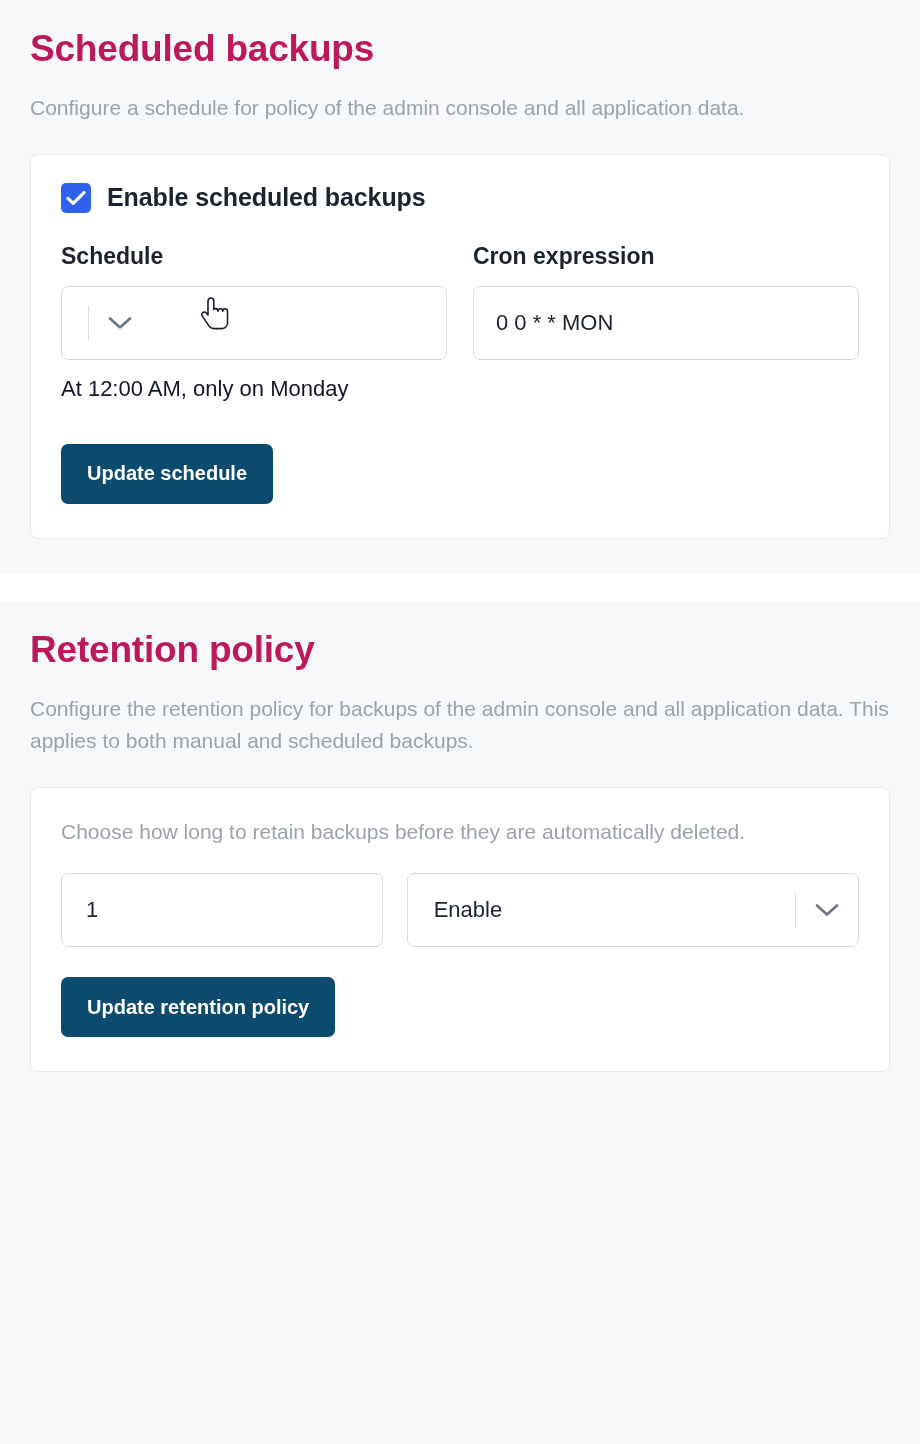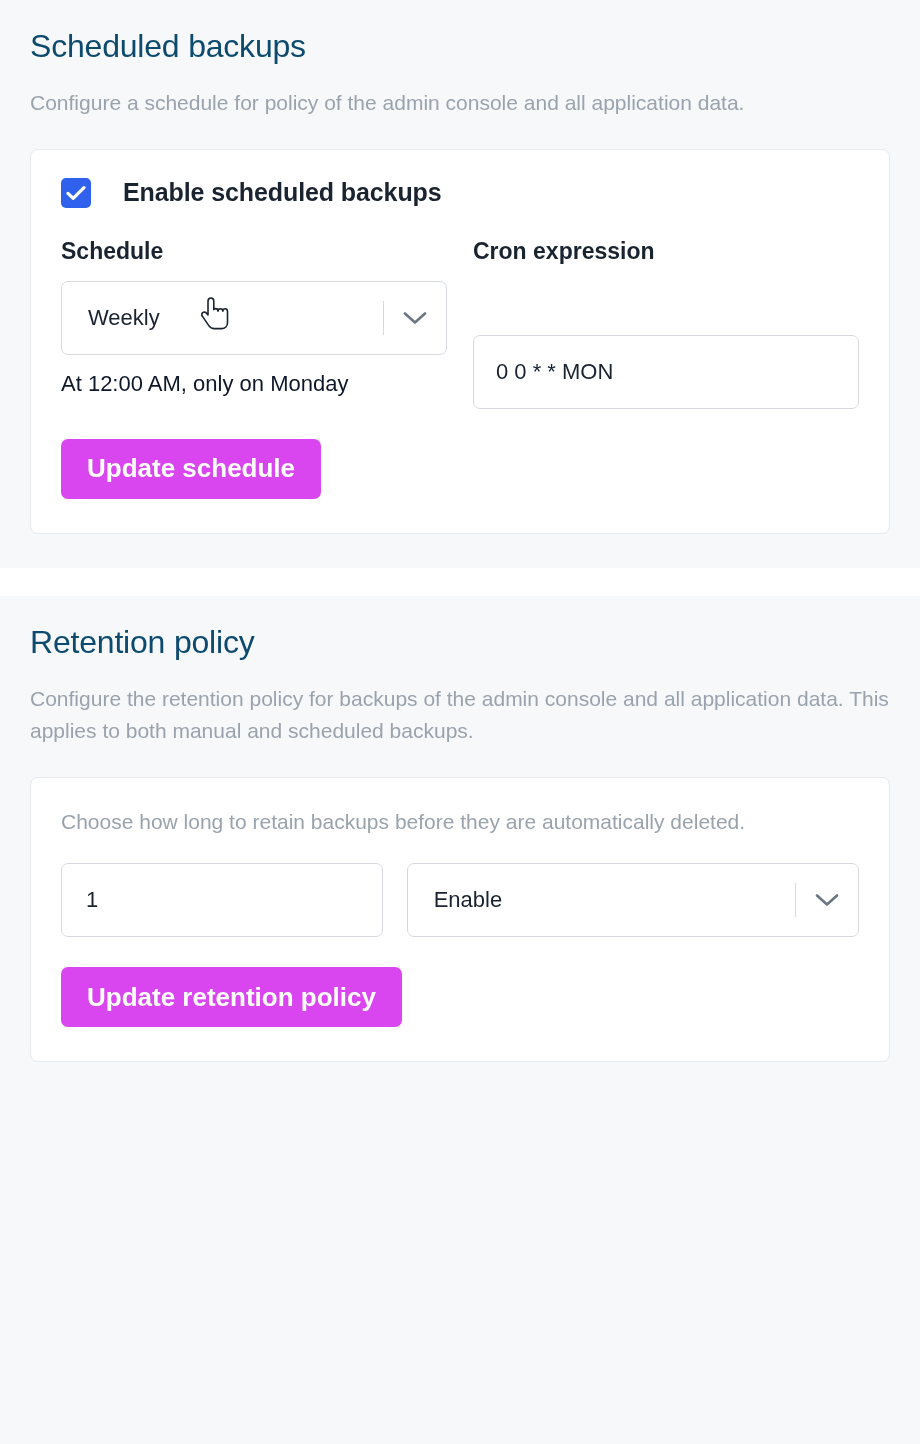--- a/index.html
+++ b/index.html
@@ -24,23 +24,23 @@
   .section {
     background: #f7f8fa;
     padding: 28px 30px 34px 30px;
   }
   .section-gap {
     height: 28px;
     background: #ffffff;
   }
 
   .section-title {
-    font-size: 32px;
-    font-weight: normal;
-    color: #0c4a6e;
+    font-size: 37px;
+    font-weight: bold;
+    color: #be185d;
     margin: 0 0 22px 0;
     letter-spacing: -0.2px;
   }
 
   .section-desc {
     font-size: 21px;
     line-height: 1.52;
     color: #9aa3ad;
     margin: 0 0 30px 0;
     max-width: 860px;
@@ -51,21 +51,21 @@
     background: #ffffff;
     border: 1px solid #e8eaee;
     border-radius: 8px;
     padding: 28px 30px 34px 30px;
   }
 
   
   .check-row {
     display: flex;
     align-items: flex-start;
-    gap: 32px;
+    gap: 16px;
     margin-bottom: 30px;
     position: relative;
   }
   .checkbox {
     width: 30px;
     height: 30px;
     border-radius: 5px;
     background: #2f61ec;
     display: flex;
     align-items: center;
@@ -80,21 +80,20 @@
     letter-spacing: -0.1px;
   }
 
   .fields-row {
     display: flex;
     gap: 26px;
   }
   .field {
     display: flex;
     flex-direction: column;
-    justify-content: space-between;
   }
   .field.schedule { width: 386px; }
   .field.cron { width: 386px; }
 
   .field-label {
     font-size: 23px;
     font-weight: bold;
     color: #1a2330;
     margin-bottom: 16px;
   }
@@ -142,23 +141,23 @@
     font-size: 22px;
     color: #0f172a;
     margin-top: 16px;
     margin-bottom: 12px;
   }
 
   .btn {
     display: inline-flex;
     align-items: center;
     justify-content: center;
-    background: #d946ef;
+    background: #0c4a6e;
     color: #ffffff;
-    font-size: 26px;
+    font-size: 20px;
     font-weight: bold;
     border: none;
     border-radius: 7px;
     padding: 0 26px;
     height: 60px;
     margin-top: 30px;
     cursor: pointer;
     font-family: "Liberation Sans", sans-serif;
   }
 
@@ -219,21 +218,20 @@
           </svg>
         </span>
         <span class="check-label">Enable scheduled backups</span>
       </div>
 
       <div class="fields-row">
 
         <div class="field schedule">
           <span class="field-label">Schedule</span>
           <div class="select">
-            <span class="value">Weekly</span>
             <span class="divider"></span>
             <span class="chev">
               <svg width="26" height="16" viewBox="0 0 26 16" aria-hidden="true">
                 <path d="M3 3.5 L13 12.5 L23 3.5" fill="none" stroke="#6b7684" stroke-width="2.6" stroke-linecap="round" stroke-linejoin="round"></path>
               </svg>
             </span>
           </div>
           <p class="hint">At 12:00 AM, only on Monday</p>
         </div>
 

